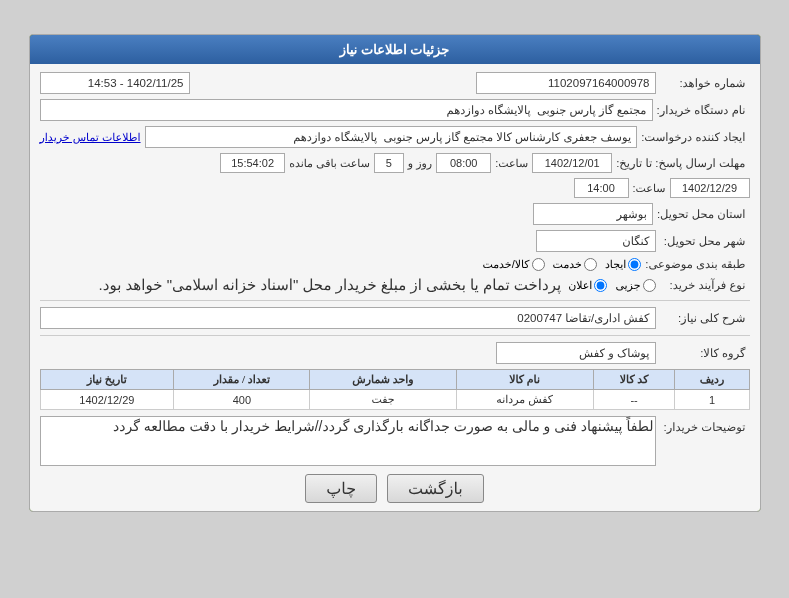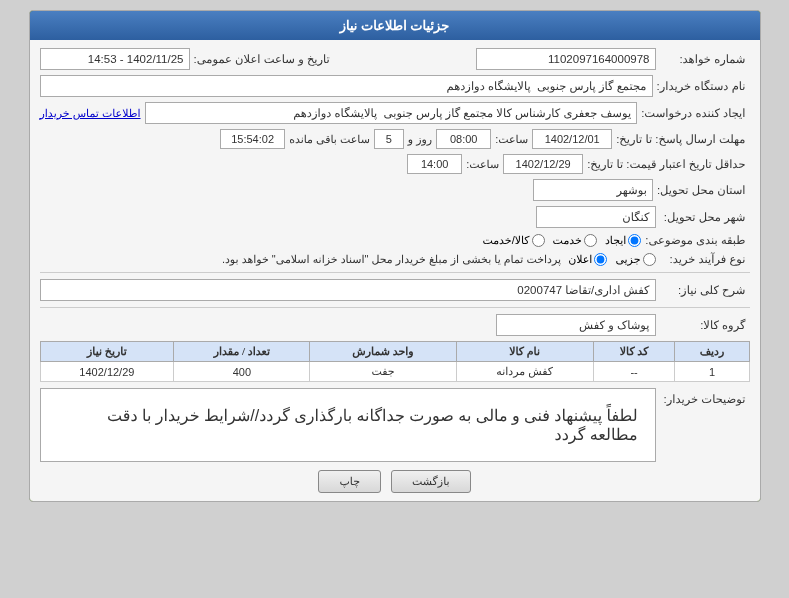--- a/index.html
+++ b/index.html
@@ -13,20 +13,21 @@
       align-items: flex-start;
       padding: 10px;
       min-height: 598px;
     }
     .main-container {
       width: 732px;
       background: #4d7c0f;
       border: 1px solid #aaa;
       border-radius: 4px;
       overflow: hidden;
+      margin-top: 24px;
     }
     .header {
       background: linear-gradient(to bottom, #4a7fc1, #2d5fa0);
       color: white;
       text-align: center;
       padding: 7px 10px;
       font-size: 13px;
       font-weight: bold;
     }
     .content {
@@ -124,71 +125,70 @@
     .table-container td {
       border: 1px solid #ccc;
       padding: 3px 6px;
       text-align: center;
       background: white;
       color: #333;
     }
     .notes-box {
       border: 1px solid #aaa;
       background: white;
-      padding: 17px;
-      font-size: 16px;
+      padding: 1px;
+      font-size: 14px;
       min-height: 50px;
       direction: rtl;
       color: #333;
       width: 100%;
     }
     .buttons-row {
       display: flex;
       justify-content: center;
       gap: 10px;
       margin-top: 8px;
     }
     .btn {
       padding: 4px 20px;
-      font-size: 11px;
+      font-size: 16px;
       font-family: Tahoma, Arial, sans-serif;
       border: 1px solid #888;
       cursor: pointer;
       border-radius: 3px;
     }
     .btn-print {
       background: linear-gradient(to bottom, #f0f0f0, #d8d8d8);
       color: #333;
     }
     .btn-back {
       background: linear-gradient(to bottom, #f0f0f0, #d8d8d8);
       color: #333;
     }
     .inline-text {
-      font-size: 11px;
+      font-size: 15px;
       color: #333;
       margin-right: 3px;
     }
   </style>
 </head>
 <body>
 
 <div class="main-container">
 
   <div class="header">
     <span>جزئیات اطلاعات نیاز</span>
   </div>
 
   <div class="content">
 
     <div class="form-row">
       <span class="label">شماره خواهد:</span>
       <input class="input-field" style="width: 180px;" readonly="" value="1102097164000978">
       <span style="flex:1;"></span>
-      <span class="label">تاریخ و ساعت اعلان عمومی:</span>
       <input class="input-field" style="width: 150px;" readonly="" value="1402/11/25 - 14:53">
     </div>
 
     <div class="form-row">
       <span class="label">نام دستگاه خریدار:</span>
       <input class="input-field wide" readonly="" value="مجتمع گاز پارس جنوبی  پالایشگاه دوازدهم" style="">
     </div>
 
     <div class="form-row">
       <span class="label">ایجاد کننده درخواست:</span>
@@ -201,21 +201,20 @@
       <input class="small-input" style="width: 80px;" readonly="" value="1402/12/01">
       <span class="small-label">ساعت:</span>
       <input class="small-input" style="width: 55px;" readonly="" value="08:00">
       <span class="small-label">روز و</span>
       <input class="small-input" style="width: 30px;" readonly="" value="5">
       <span class="small-label">ساعت باقی مانده</span>
       <input class="small-input" style="width: 65px;" readonly="" value="15:54:02">
     </div>
 
     <div class="form-row">
-      <span class="label">حداقل تاریخ اعتبار قیمت: تا تاریخ:</span>
       <input class="small-input" style="width: 80px;" readonly="" value="1402/12/29">
       <span class="small-label">ساعت:</span>
       <input class="small-input" style="width: 55px;" readonly="" value="14:00">
     </div>
 
     <div class="form-row">
       <span class="label">استان محل تحویل:</span>
       <input class="input-field" style="width: 120px;" readonly="" value="بوشهر">
     </div>
 

